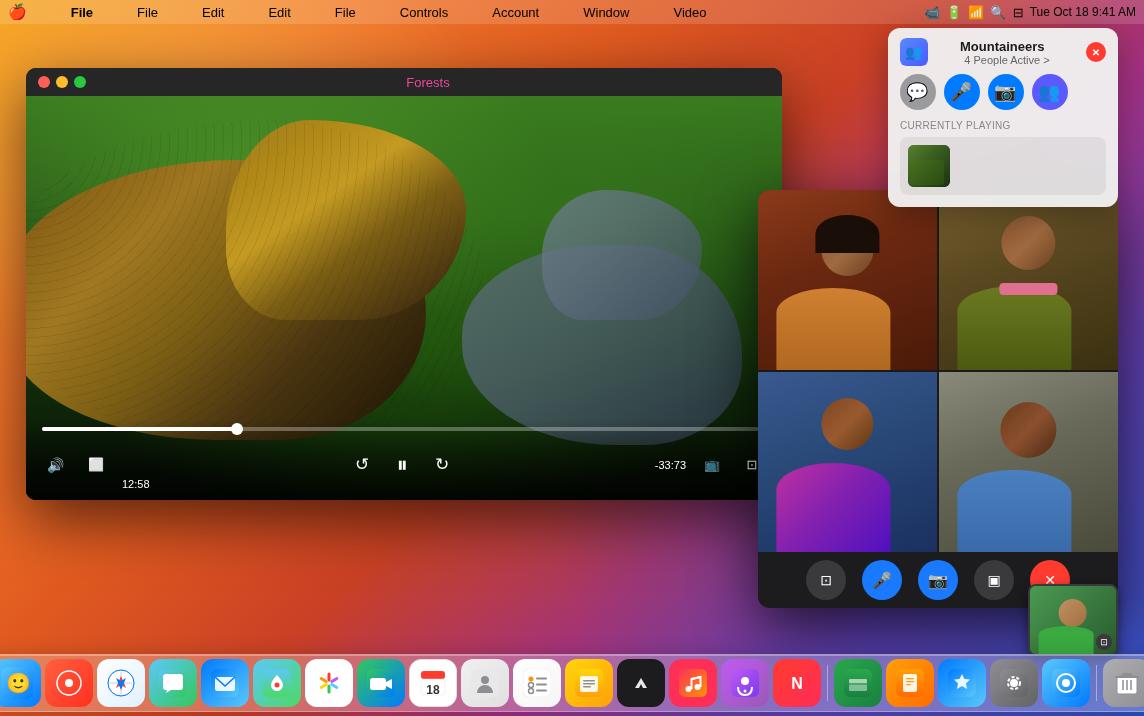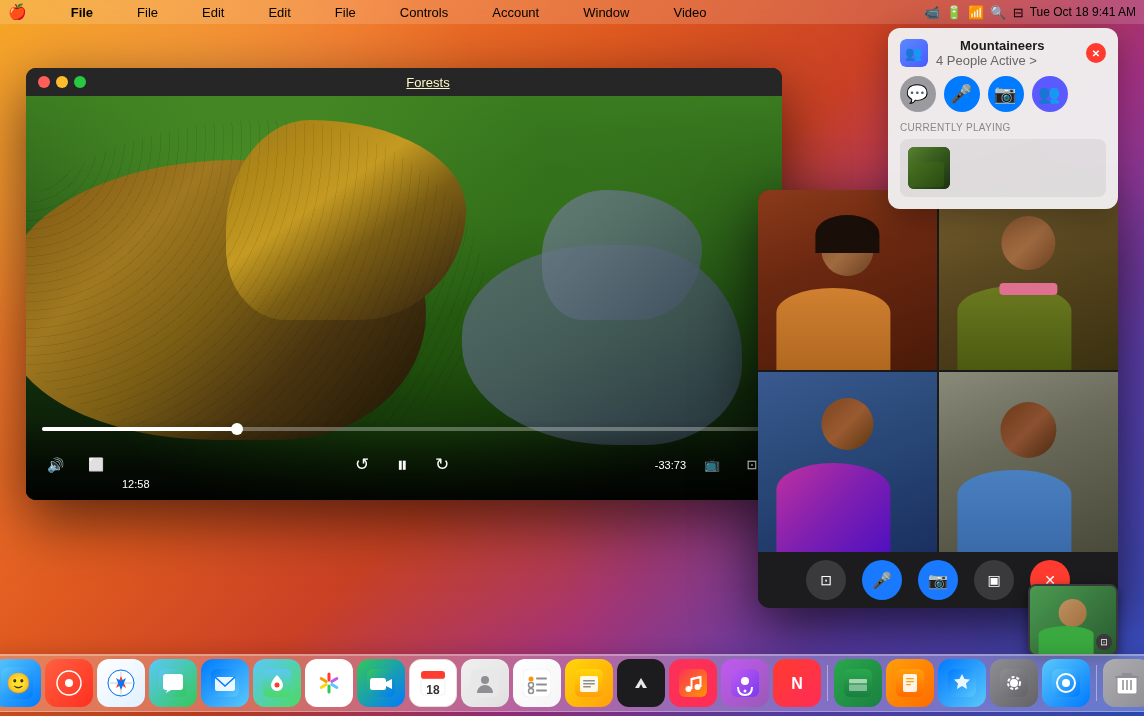--- a/index.html
+++ b/index.html
@@ -94,23 +94,22 @@
       align-items: center;
     }
     .tl { width: 12px; height: 12px; border-radius: 50%; }
     .tl-red { background: #ff5f57; }
     .tl-yellow { background: #ffbd2e; }
     .tl-green { background: #28c940; }
     .tv-title {
       flex: 1;
       text-align: center;
       font-size: 13px;
-      color: #fef9c3;
+      color: #ec4899;
       font-weight: 500;
-      text-decoration: underline;
     }
 
     
     .video-content {
       position: absolute;
       top: 28px; left: 0; right: 0; bottom: 0;
       background: linear-gradient(to bottom, #2a5a1a 0%, #3a7020 20%, #4a8530 40%, #1a3010 60%, #0a1808 80%, #050e04 100%);
       overflow: hidden;
     }
     .dino-scene {
@@ -301,22 +300,23 @@
     .notif-group-info {
       flex: 1;
     }
     .notif-group-name {
       font-size: 13px;
       font-weight: 600;
       color: #1a1a1a;
       margin-left: 24px;
     }
     .notif-group-sub {
-      font-size: 13px;
+      font-size: 11px;
       color: #666;
+      text-align: center;
     }
     .notif-close {
       width: 20px;
       height: 20px;
       border-radius: 50%;
       background: #ff3b30;
       display: flex;
       align-items: center;
       justify-content: center;
       cursor: pointer;

